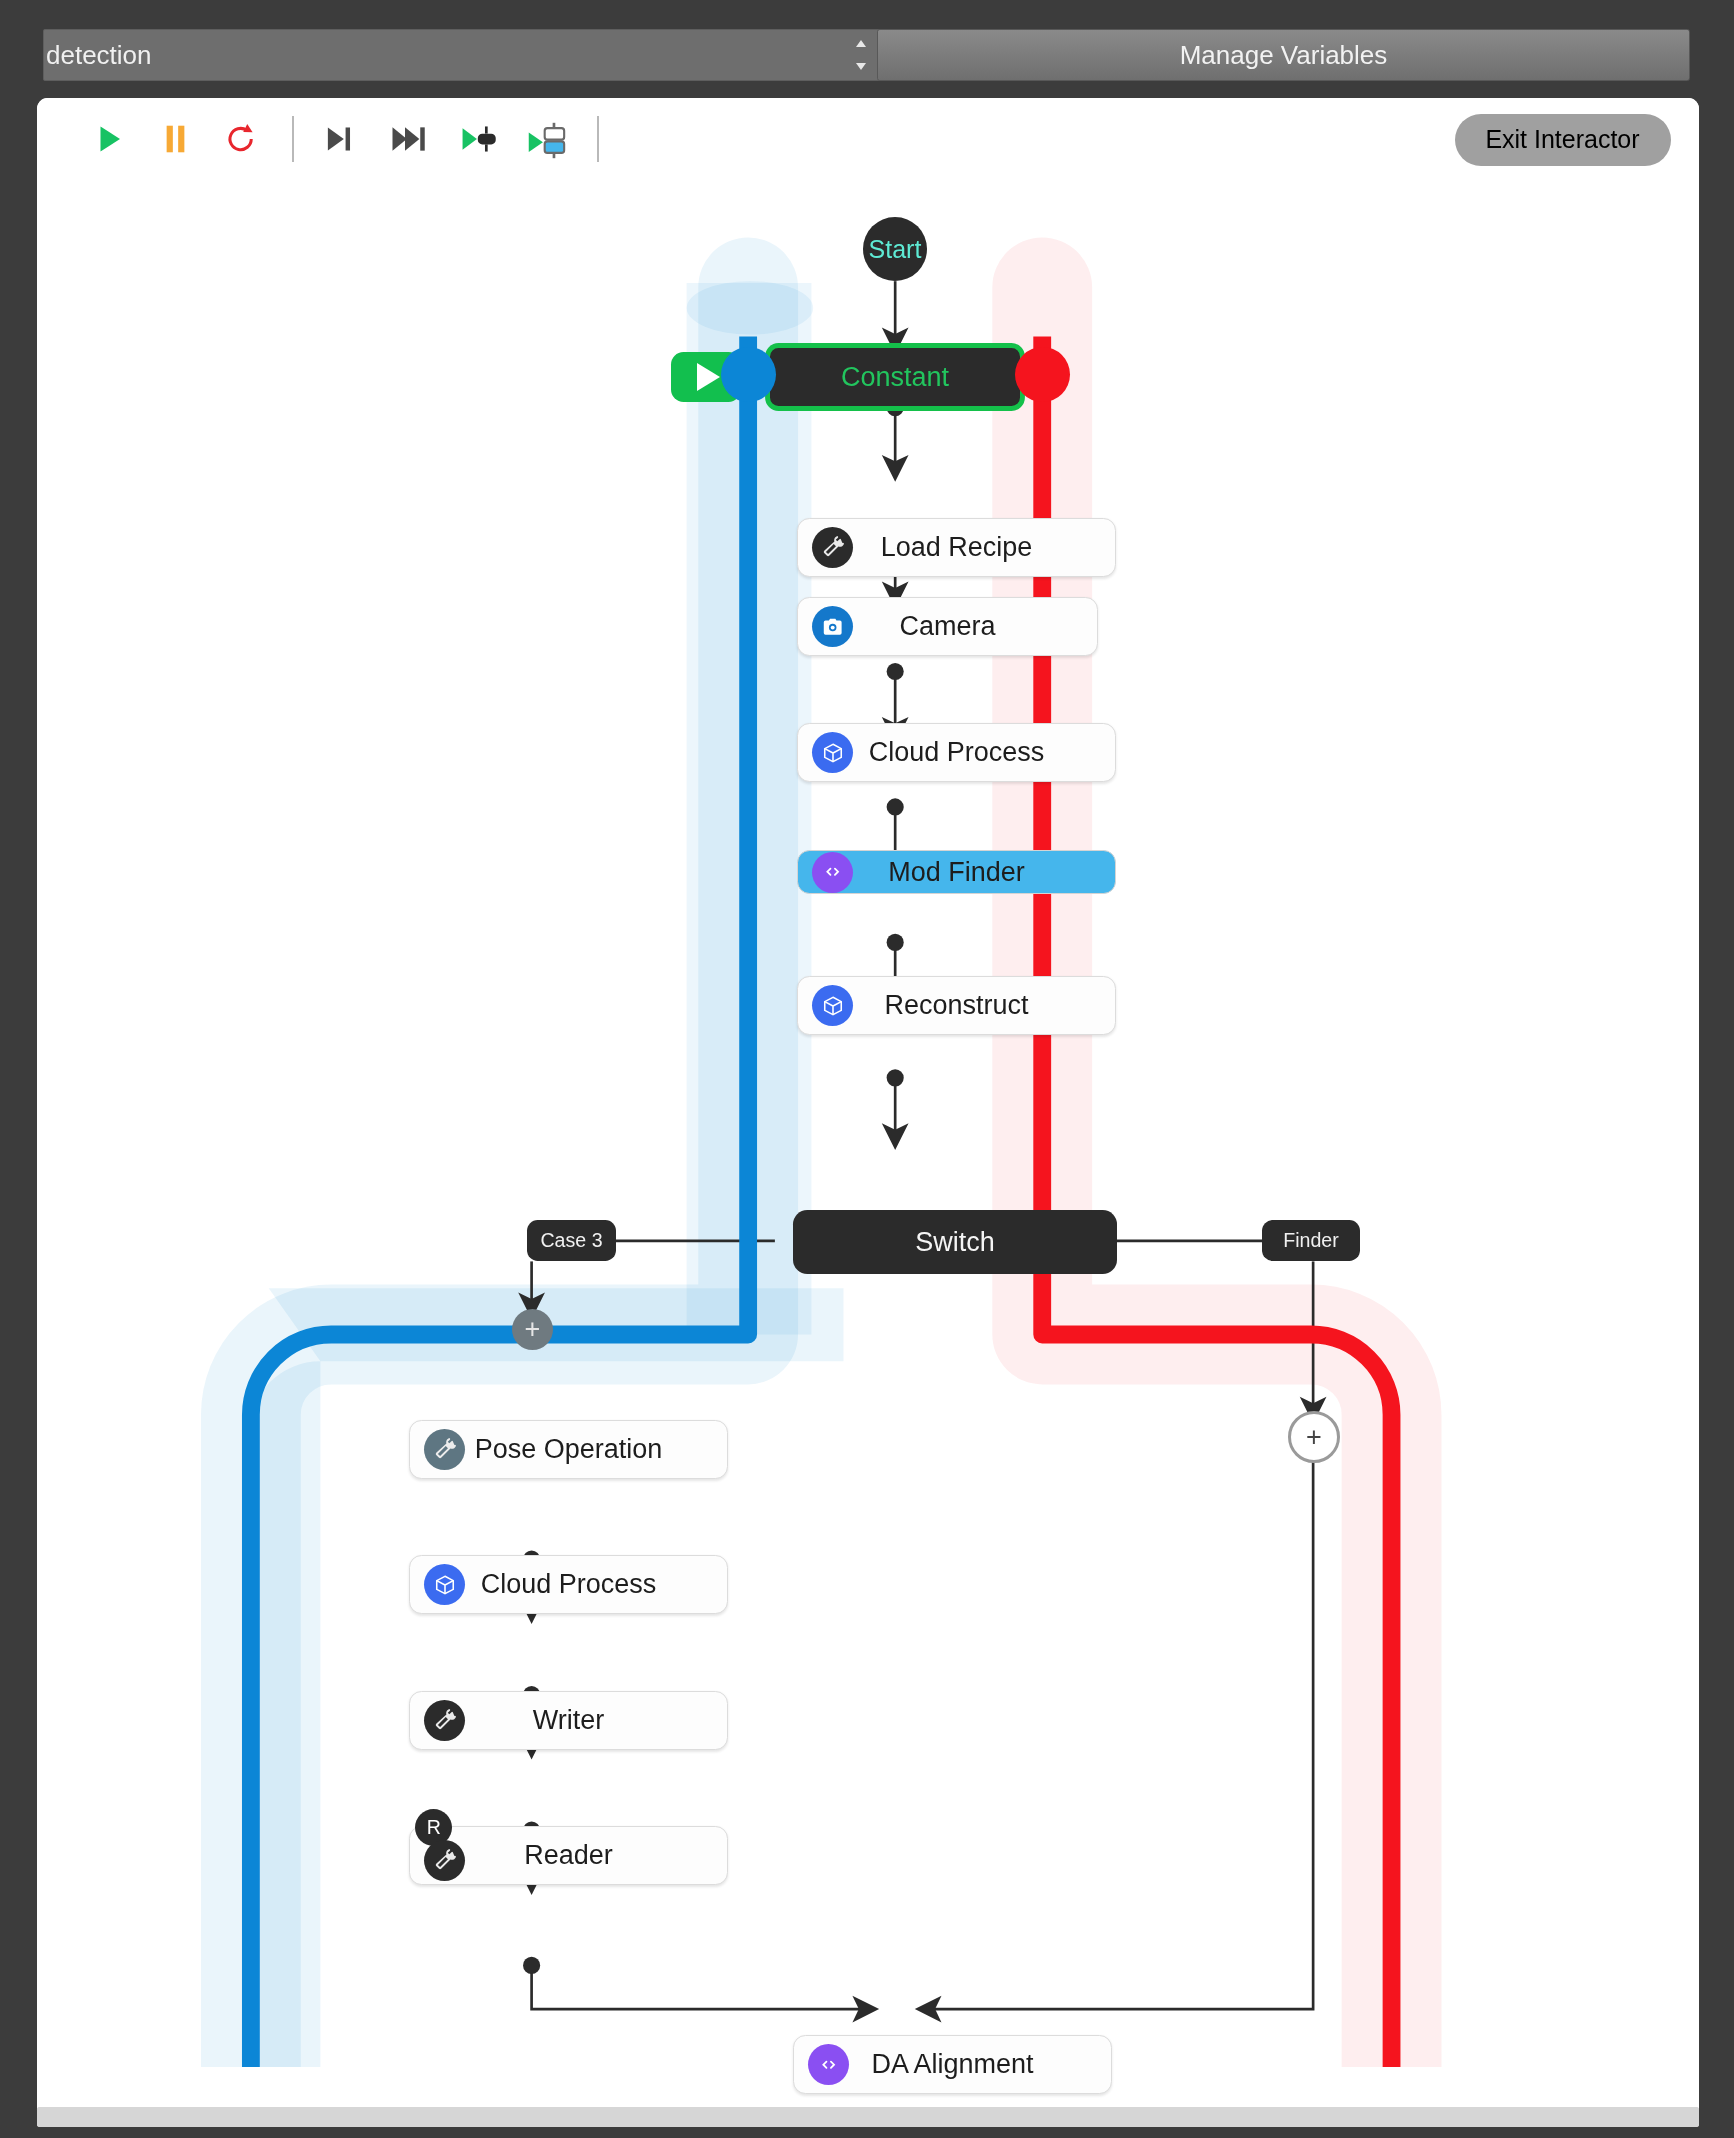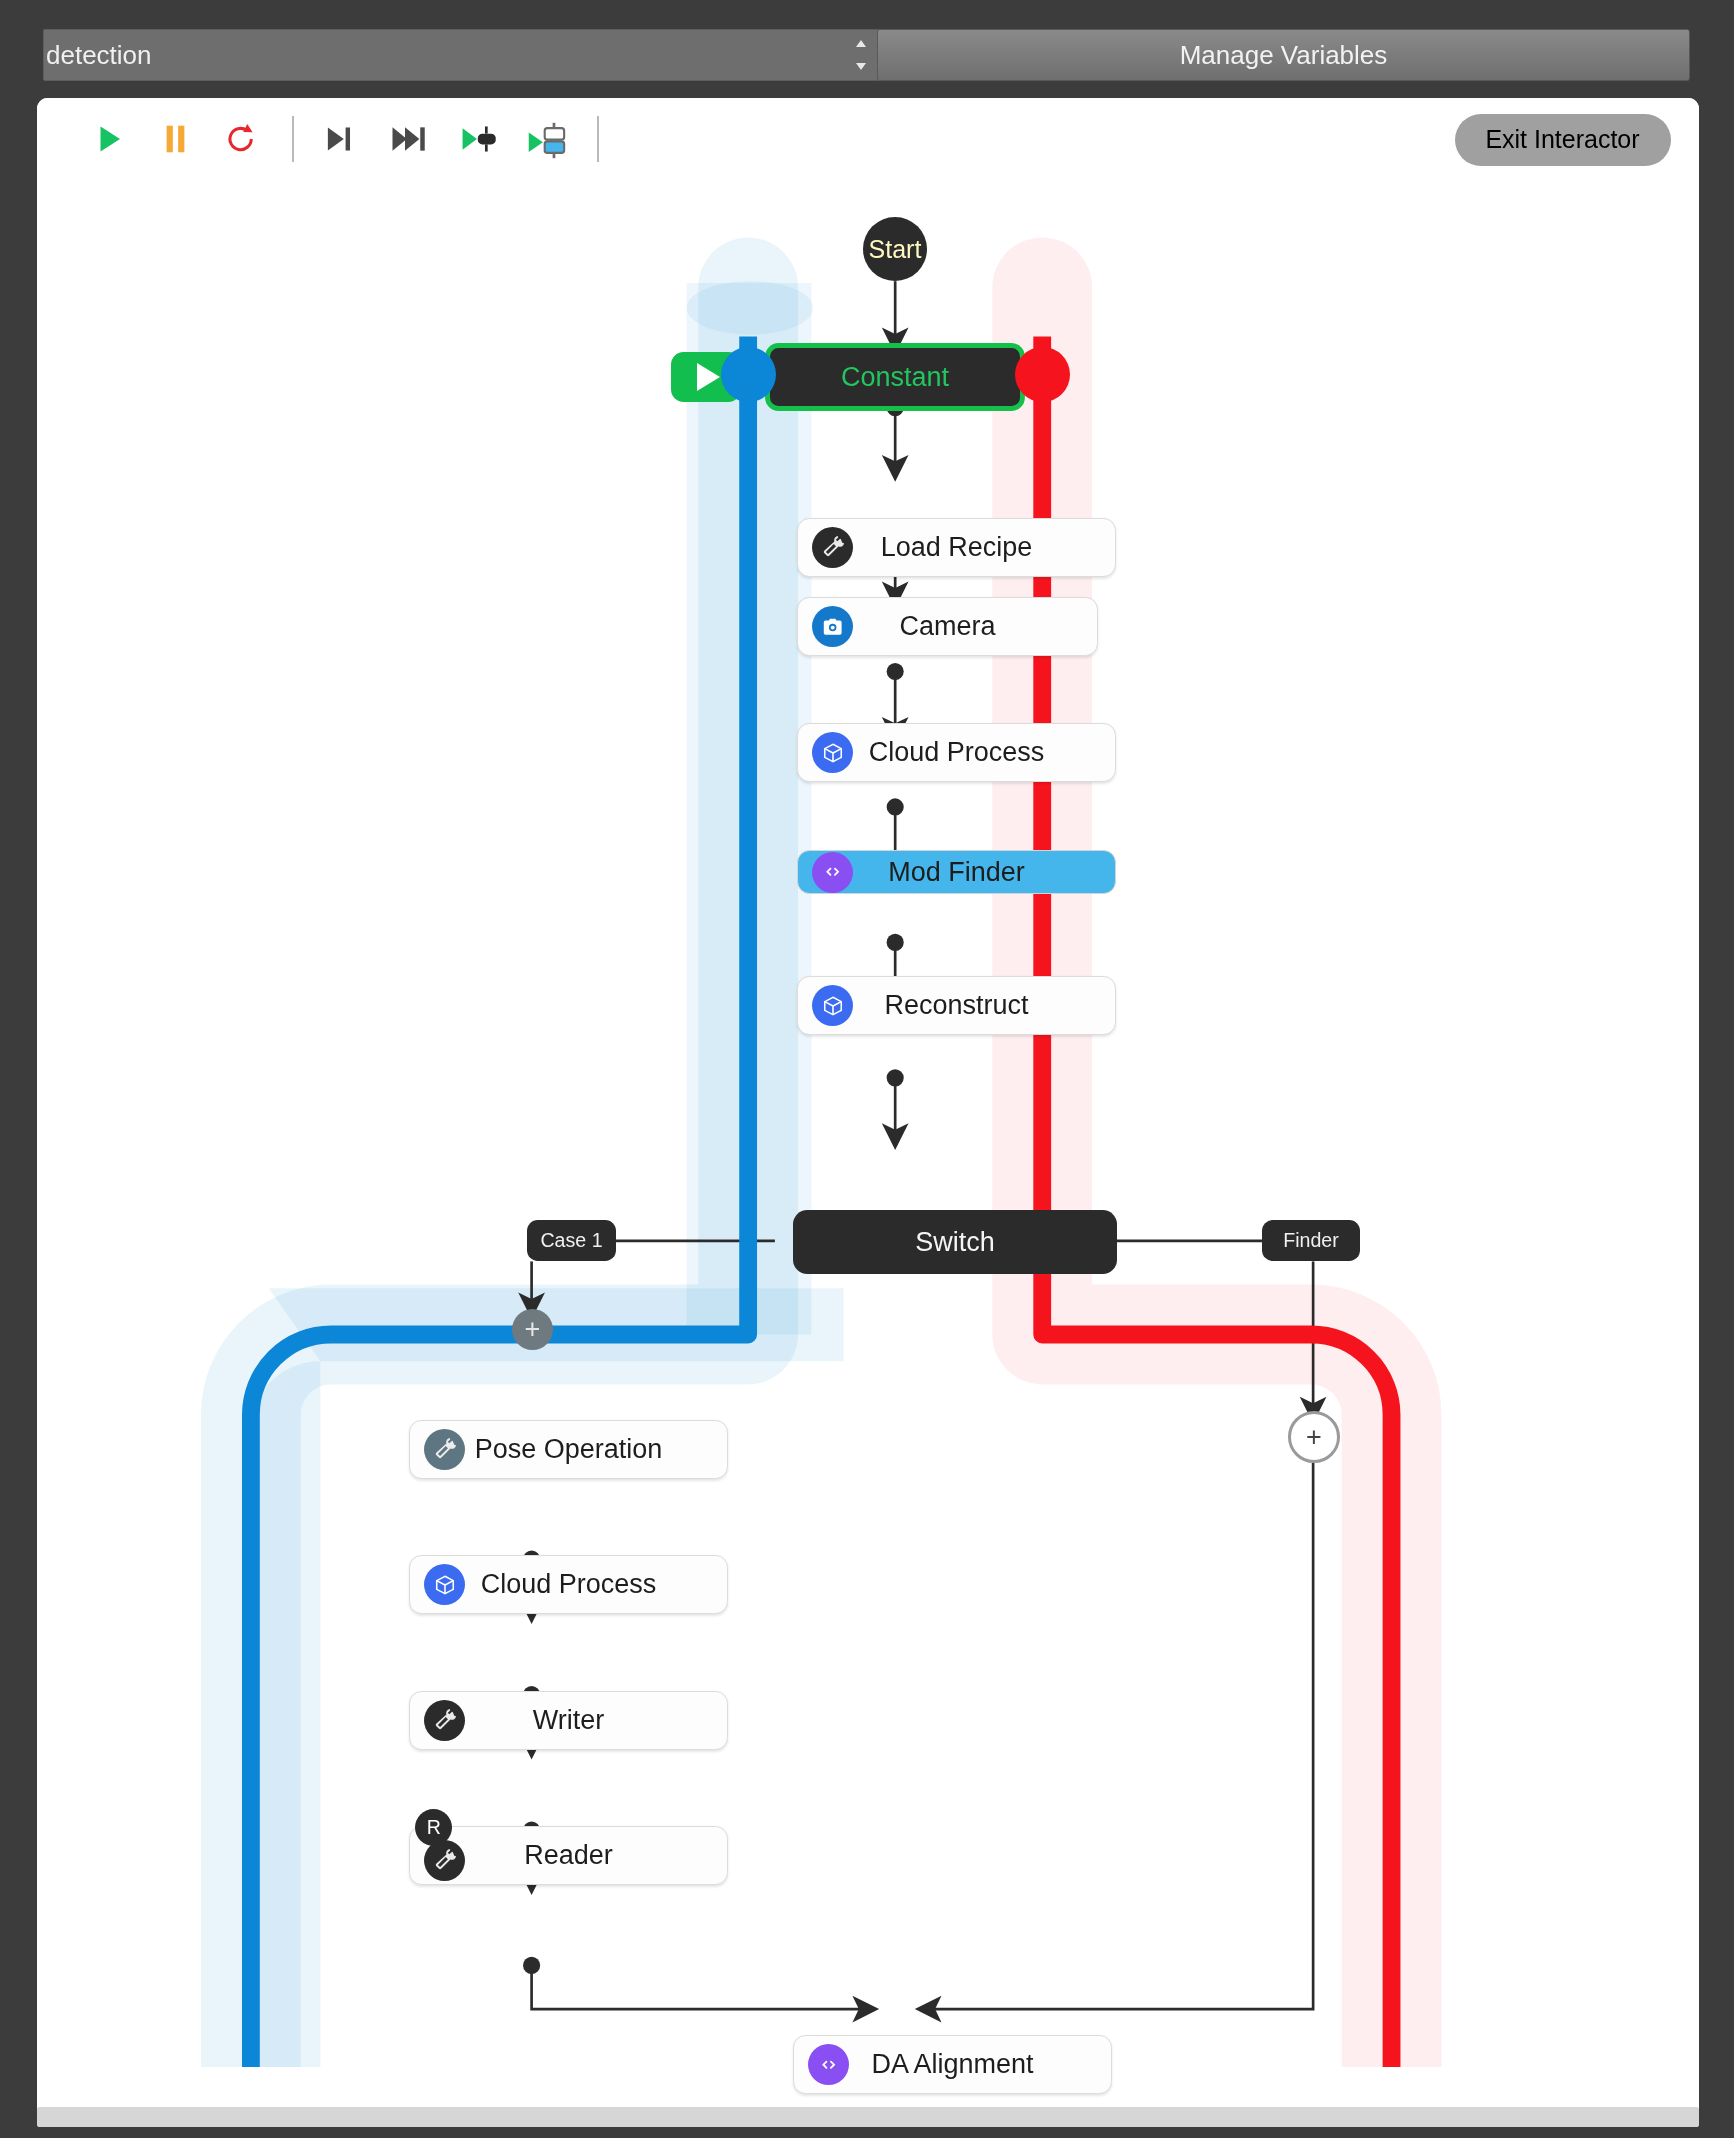--- a/index.html
+++ b/index.html
@@ -171,21 +171,21 @@
     color: #fff;
     font-size: 19.6px;
     display: flex; align-items: center; justify-content: center;
   }
 
   .terminal {
     position: absolute;
     width: 64px; height: 64px;
     border-radius: 50%;
     background: #2b2b2b;
-    color: #fef9c3;
+    color: #5eead4;
     font-size: 25px;
     display: flex; align-items: center; justify-content: center;
     cursor: pointer;
   }
 
   .pill {
     position: absolute;
     height: 41px;
     border-radius: 10.7px;
     background: #2b2b2b;
@@ -515,21 +515,21 @@
           </svg>
         </span>
         <span class="lbl">Reconstruct</span>
       </div>
 
       <div class="node dark" style="left:756px; top:1034px; width:324px; height:64px;">
         <span class="lbl">Switch</span>
       </div>
 
       <div class="pill" style="left:490px; top:1044px; min-width:89px;">
-        <span>Case 1</span>
+        <span>Case 3</span>
       </div>
 
       <div class="pill" style="left:1225px; top:1044px; min-width:98px;">
         <span>Finder</span>
       </div>
 
       <div class="plus-solid" style="left:475px; top:1133px;">
         <span>+</span>
       </div>
       <div class="plus-hollow" style="left:1251px; top:1235px;">

